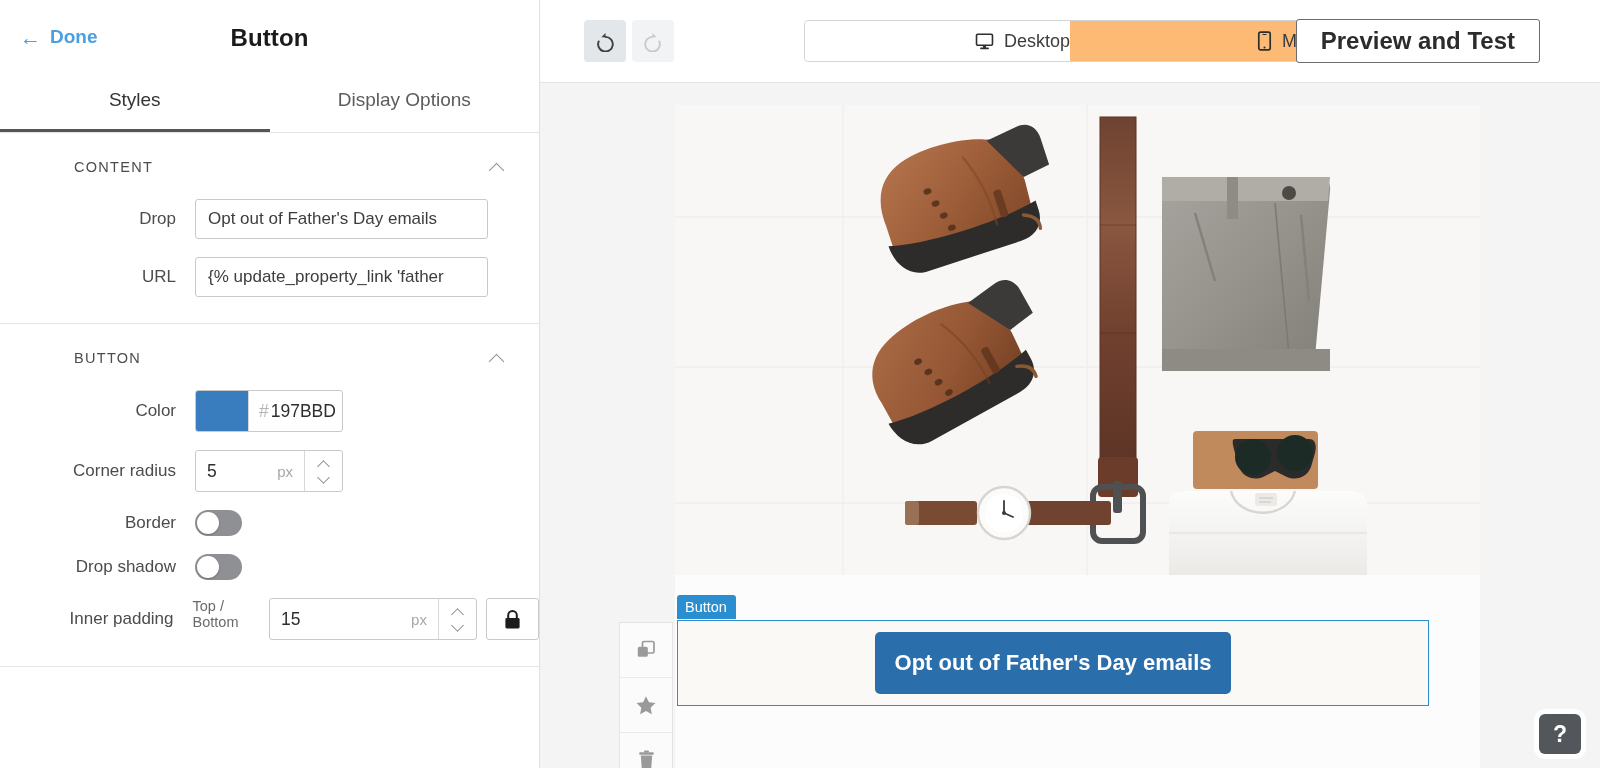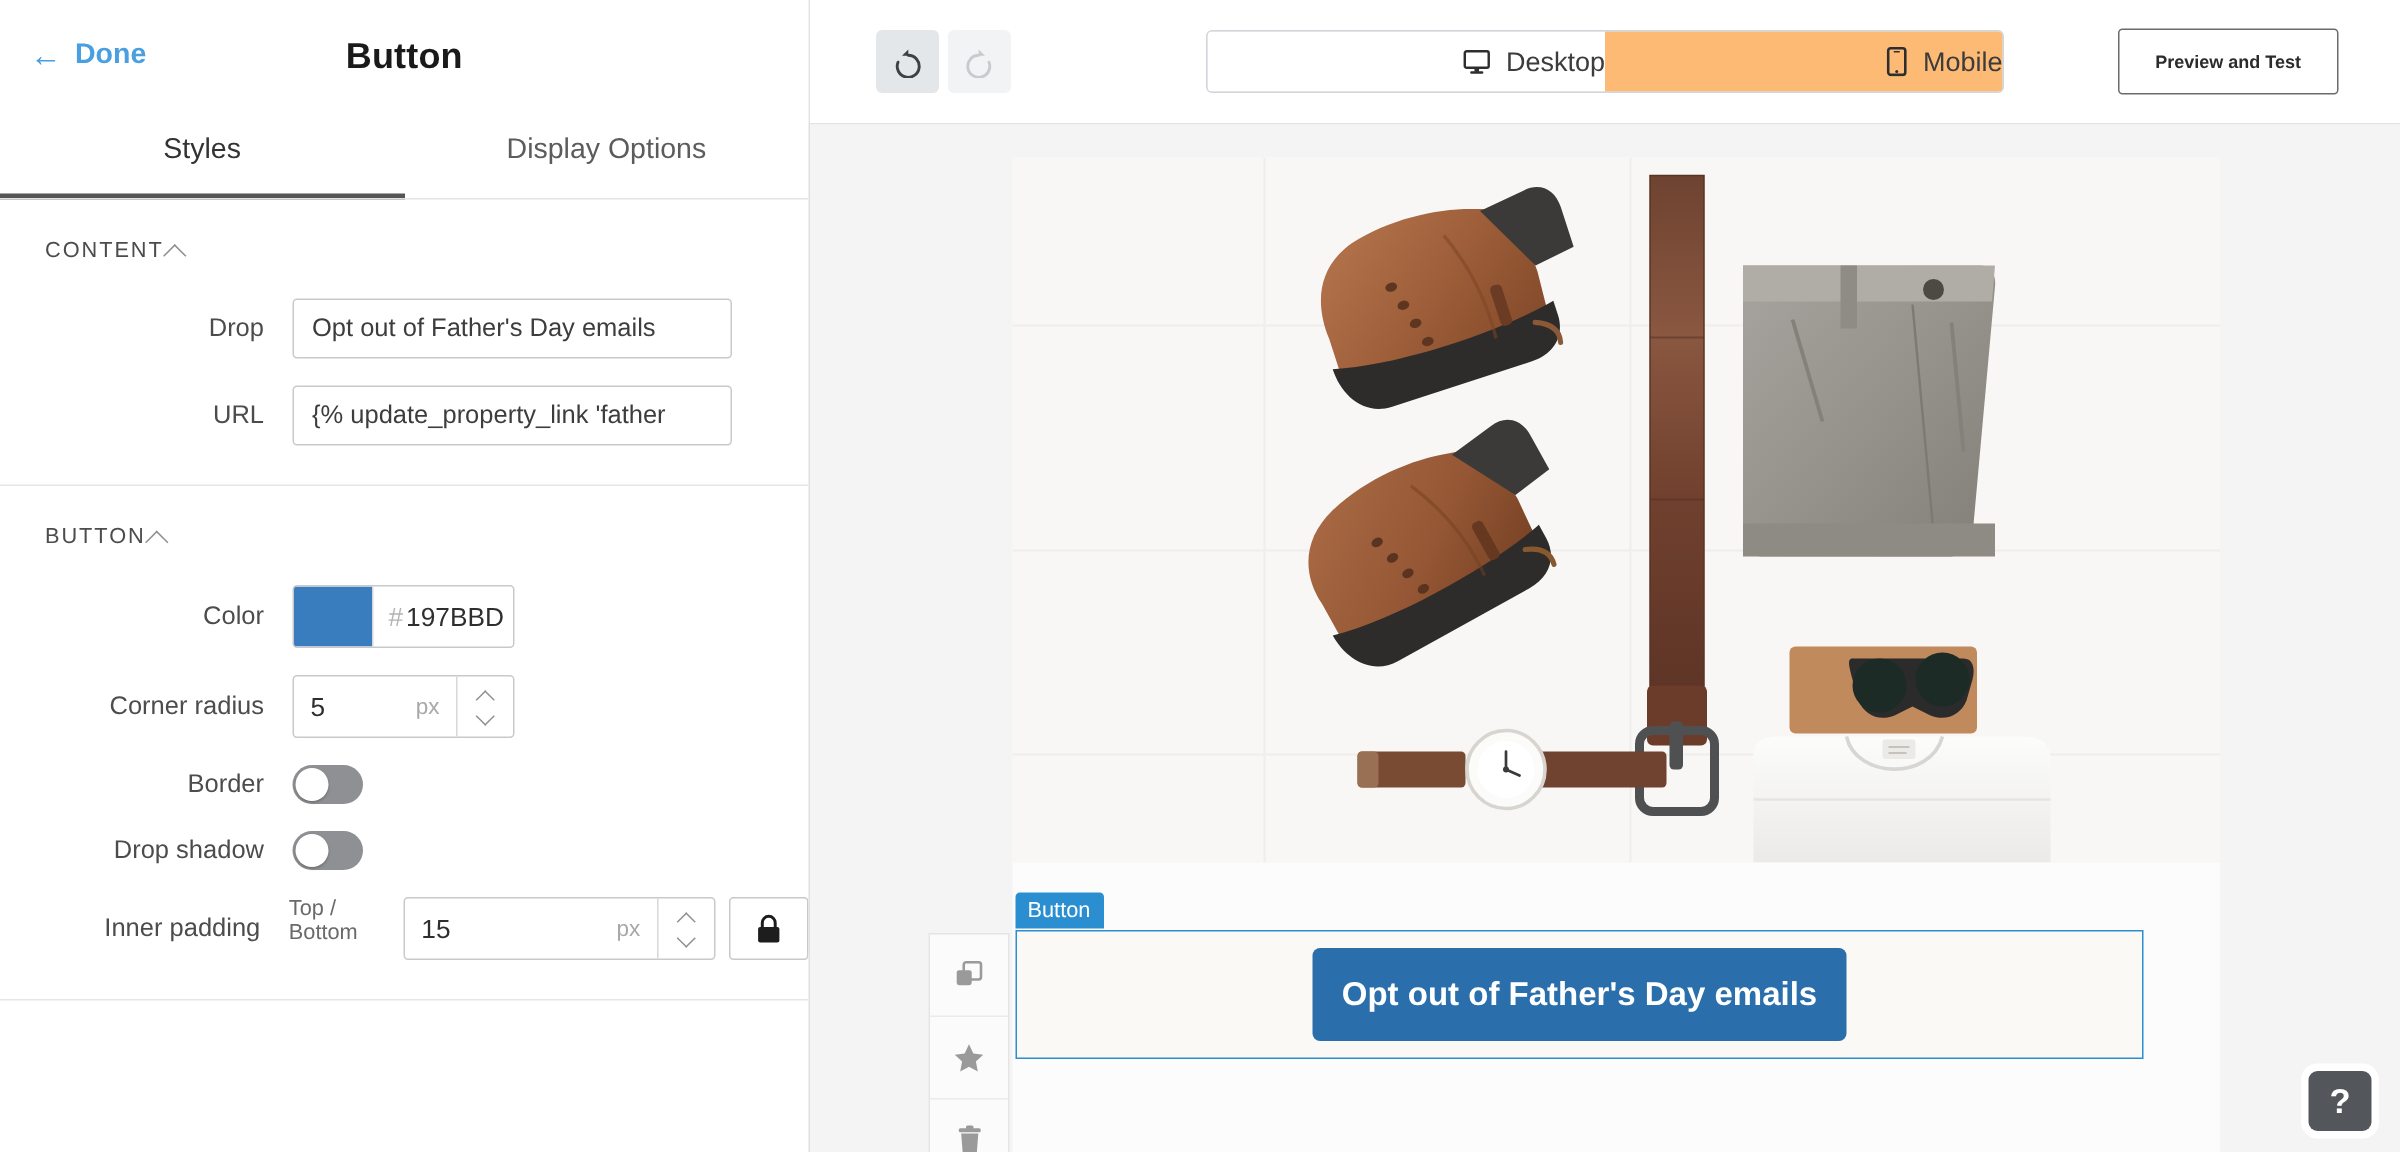--- a/index.html
+++ b/index.html
@@ -54,22 +54,22 @@
     height: 4px; background: #555555;
   }
   #tabs::after {
     content: ""; position: absolute; left: 0; right: 0; bottom: 0;
     height: 1px; background: #e3e3e3;
   }
 
   
   .section { border-bottom: 1px solid #e6e6e6; padding: 0 0 26px 0; }
   .section-head {
-    display: flex; align-items: center; 
-    padding: 26px 34px 6px 30px; cursor: pointer;
+    display: flex; align-items: center; justify-content: space-between;
+    padding: 26px 34px 6px 30px; cursor: pointer; margin-left: 44px;
   }
   .section-title {
     font-size: 14.5px; letter-spacing: 1.3px; color: #4c4c4c; font-weight: 400;
   }
   .chevron {
     width: 16px; height: 16px; position: relative; color: #8a8a8a;
   }
   .chevron::before {
     content: ""; position: absolute; left: 2px; top: 6px;
     width: 10px; height: 10px;
@@ -180,25 +180,25 @@
     background: #dfe3e7;
   }
   .device-btn {
     flex: 1; display: flex; align-items: center; justify-content: flex-end; gap: 10px;
     font-size: 18px; color: #3c3c3c; cursor: pointer;
   }
   .device-btn.active { background: #ffffff; }
   .device-btn.inactive { background: #fdba74; }
 
   #preview-test-btn {
-    position: absolute; right: 41px;
+    position: absolute; right: 60px;
     height: 44px; padding: 0 24px;
     border: 1px solid #6b6b6b; border-radius: 3px; background: #fff;
     display: flex; align-items: center; justify-content: center;
-    font-size: 12px; font-weight: 700; color: #2c2c2c; cursor: pointer;
+    font-size: 24px; font-weight: 700; color: #2c2c2c; cursor: pointer;
   }
 
   #canvas {
     position: absolute; top: 83px; left: 0; right: 0; bottom: 0;
     background: #f4f4f4; overflow: hidden;
   }
   #email-body {
     position: absolute; left: 135px; top: 22px; width: 805px; height: 700px;
     background: #fcfcfc;
   }

